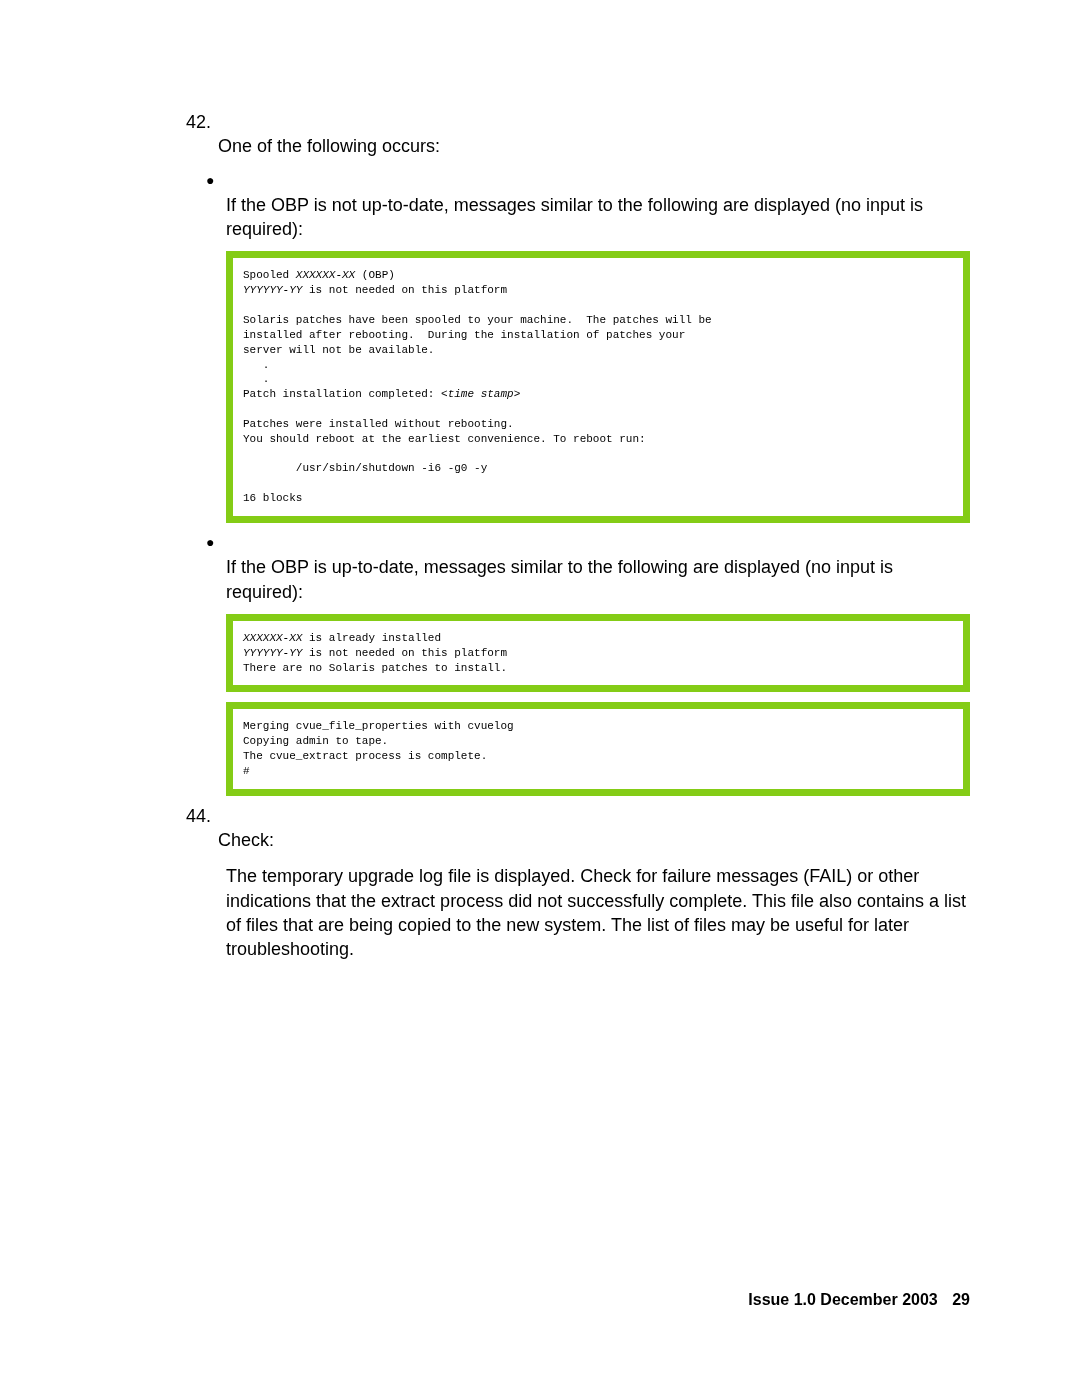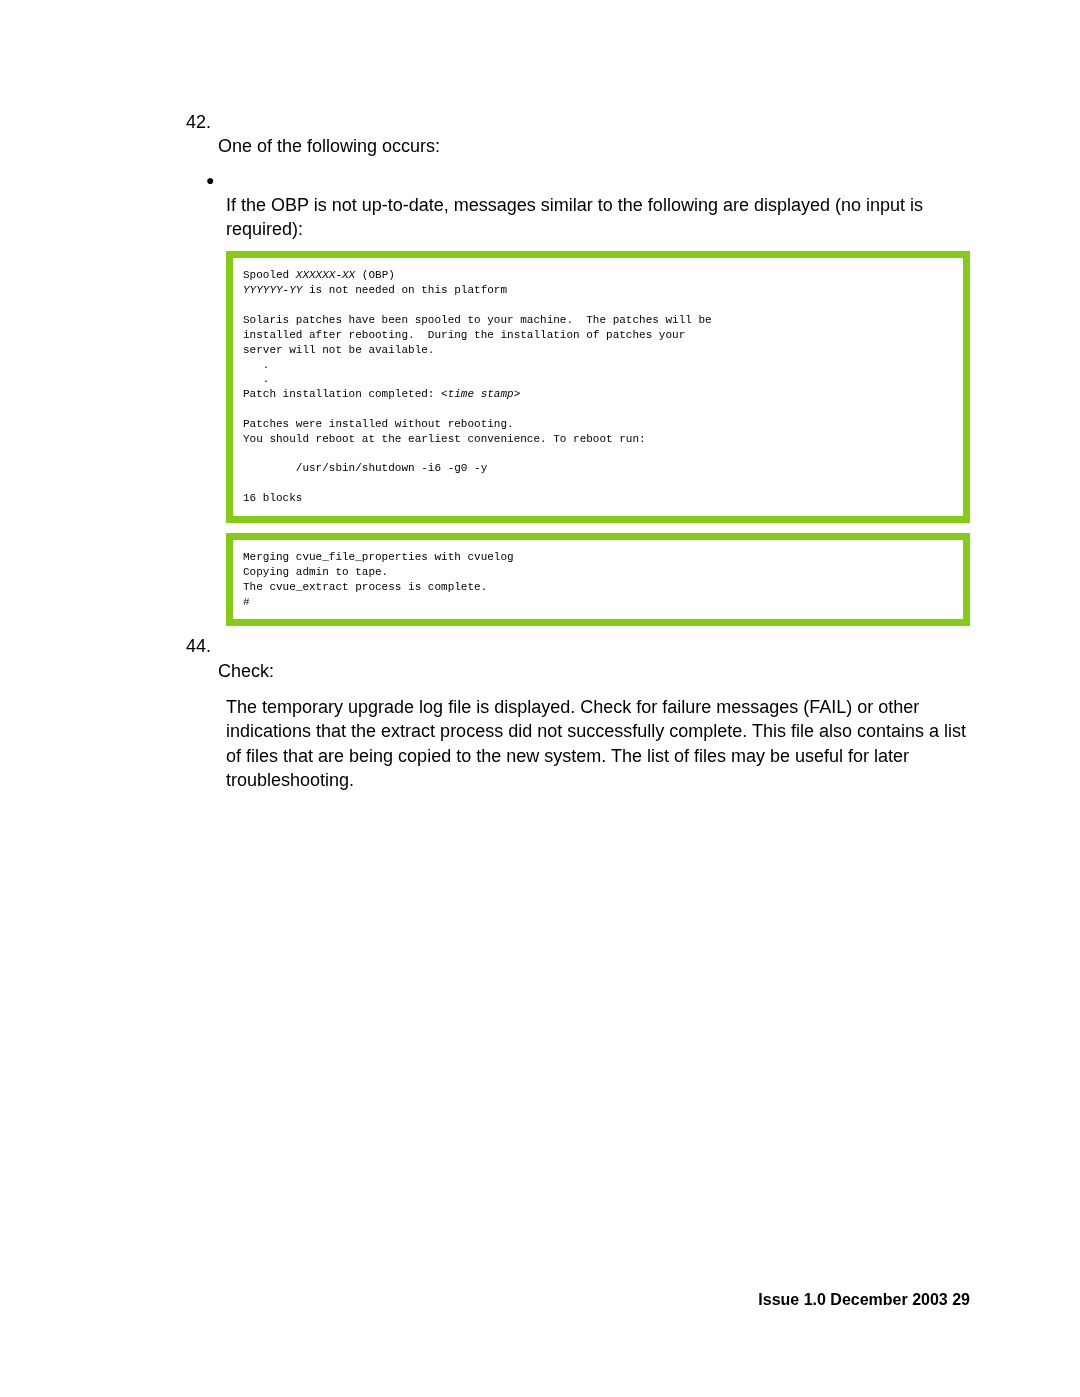--- a/index.html
+++ b/index.html
@@ -72,20 +72,21 @@
     margin: 12px 0 12px 8px;
   }
   .footer {
     position: absolute;
     bottom: 86px;
     right: 110px;
     font-weight: bold;
     font-size: 16px;
   }
   .footer .pg {
+    margin-left: 10px;
   }
 </style>
 </head>
 <body>
 
 <div class="page">
 
   <div class="step">
     <span class="step-num">42.</span>
     <span class="step-body">One of the following occurs:</span>
@@ -108,21 +109,30 @@
 <span>   .</span>
 <span><span>Patch installation completed: </span><span class="ital">&lt;time stamp&gt;</span></span>
 <span></span>
 <span>Patches were installed without rebooting.</span>
 <span>You should reboot at the earliest convenience. To reboot run:</span>
 <span></span>
 <span>        /usr/sbin/shutdown -i6 -g0 -y</span>
 <span></span>
 <span>16 blocks</span></div>
 
+  <div class="bullets">
+    <div class="bullet">
+      <span class="bullet-mark">●</span>
+      <span class="bullet-text">If the OBP is up-to-date, messages similar to the following are displayed (no input is required):</span>
+    </div>
+  </div>
 
+  <div class="codebox"><span><span class="ital">XXXXXX-XX</span><span> is already installed</span></span>
+<span><span class="ital">YYYYYY-YY</span><span> is not needed on this platform</span></span>
+<span>There are no Solaris patches to install.</span></div>
 
 
   <div class="codebox"><span>Merging cvue_file_properties with cvuelog</span>
 <span>Copying admin to tape.</span>
 <span>The cvue_extract process is complete.</span>
 <span>#</span></div>
 
   <div class="step">
     <span class="step-num">44.</span>
     <span class="step-body">Check:</span>

